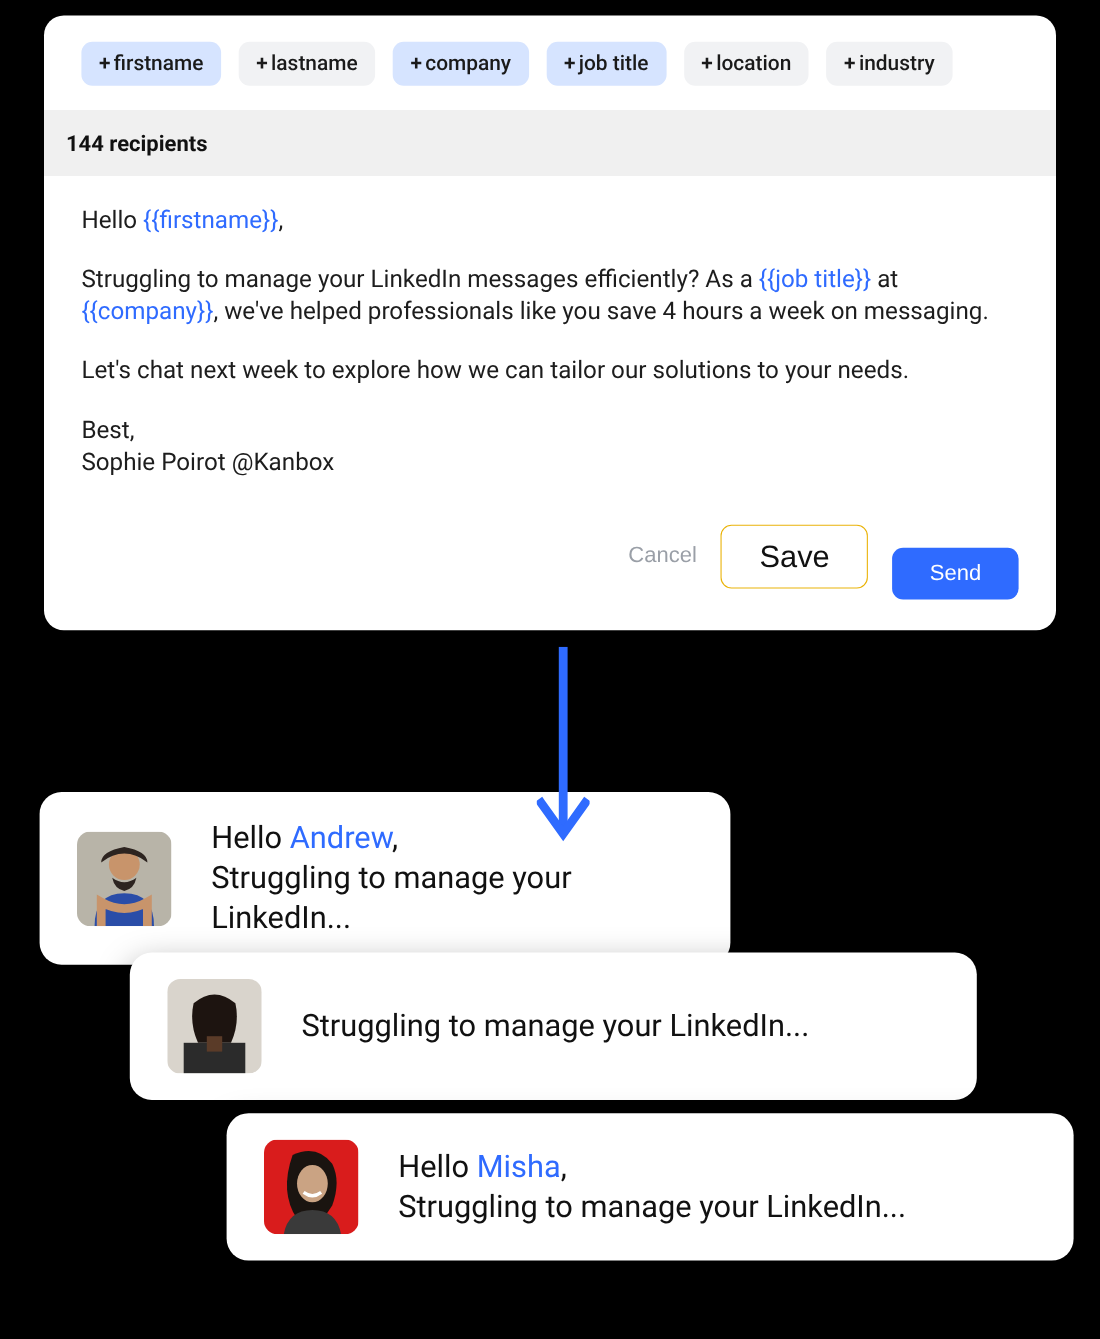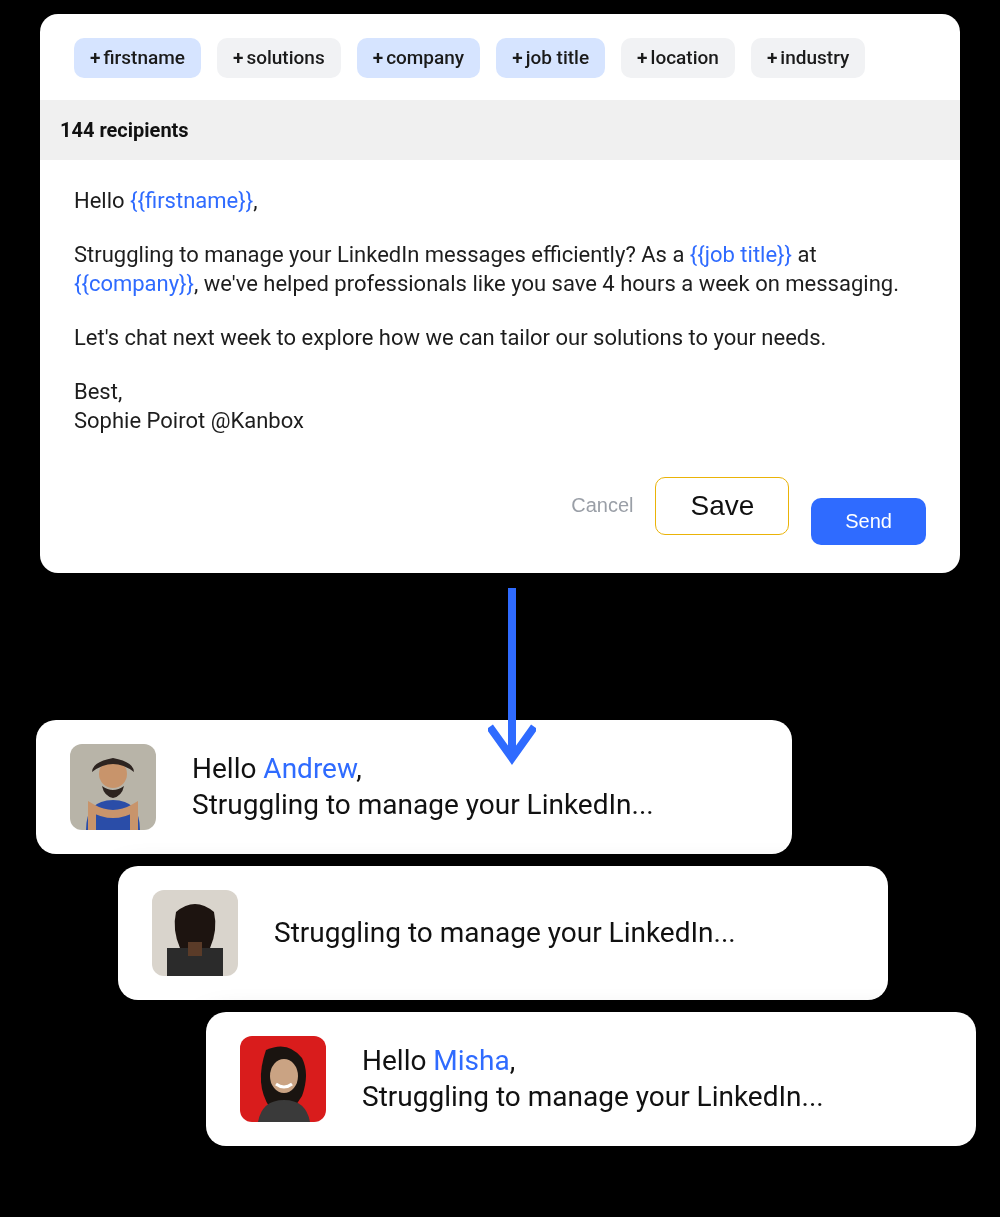--- a/index.html
+++ b/index.html
@@ -128,37 +128,37 @@
   .avatar {
     width: 86px;
     height: 86px;
     border-radius: 12px;
     flex-shrink: 0;
     overflow: hidden;
     position: relative;
   }
   .avatar svg { width: 100%; height: 100%; display: block; }
 
-  .card-1 { top: 720px; left: 36px; width: 756px; z-index: 10; }
+  .card-1 { top: 720px; left: 36px; width: 628px; z-index: 10; }
   .card-2 { top: 866px; left: 118px; width: 770px; z-index: 11; }
   .card-3 { top: 1012px; left: 206px; width: 770px; z-index: 12; }
 </style>
 </head>
 <body>
 
 <div class="editor-card">
 
   <div class="chips">
     <div class="chip selected">
       <span class="plus">+</span>
       <span>firstname</span>
     </div>
     <div class="chip unselected">
       <span class="plus">+</span>
-      <span>solutions</span>
+      <span>lastname</span>
     </div>
     <div class="chip selected">
       <span class="plus">+</span>
       <span>company</span>
     </div>
     <div class="chip selected">
       <span class="plus">+</span>
       <span>job title</span>
     </div>
     <div class="chip unselected">

